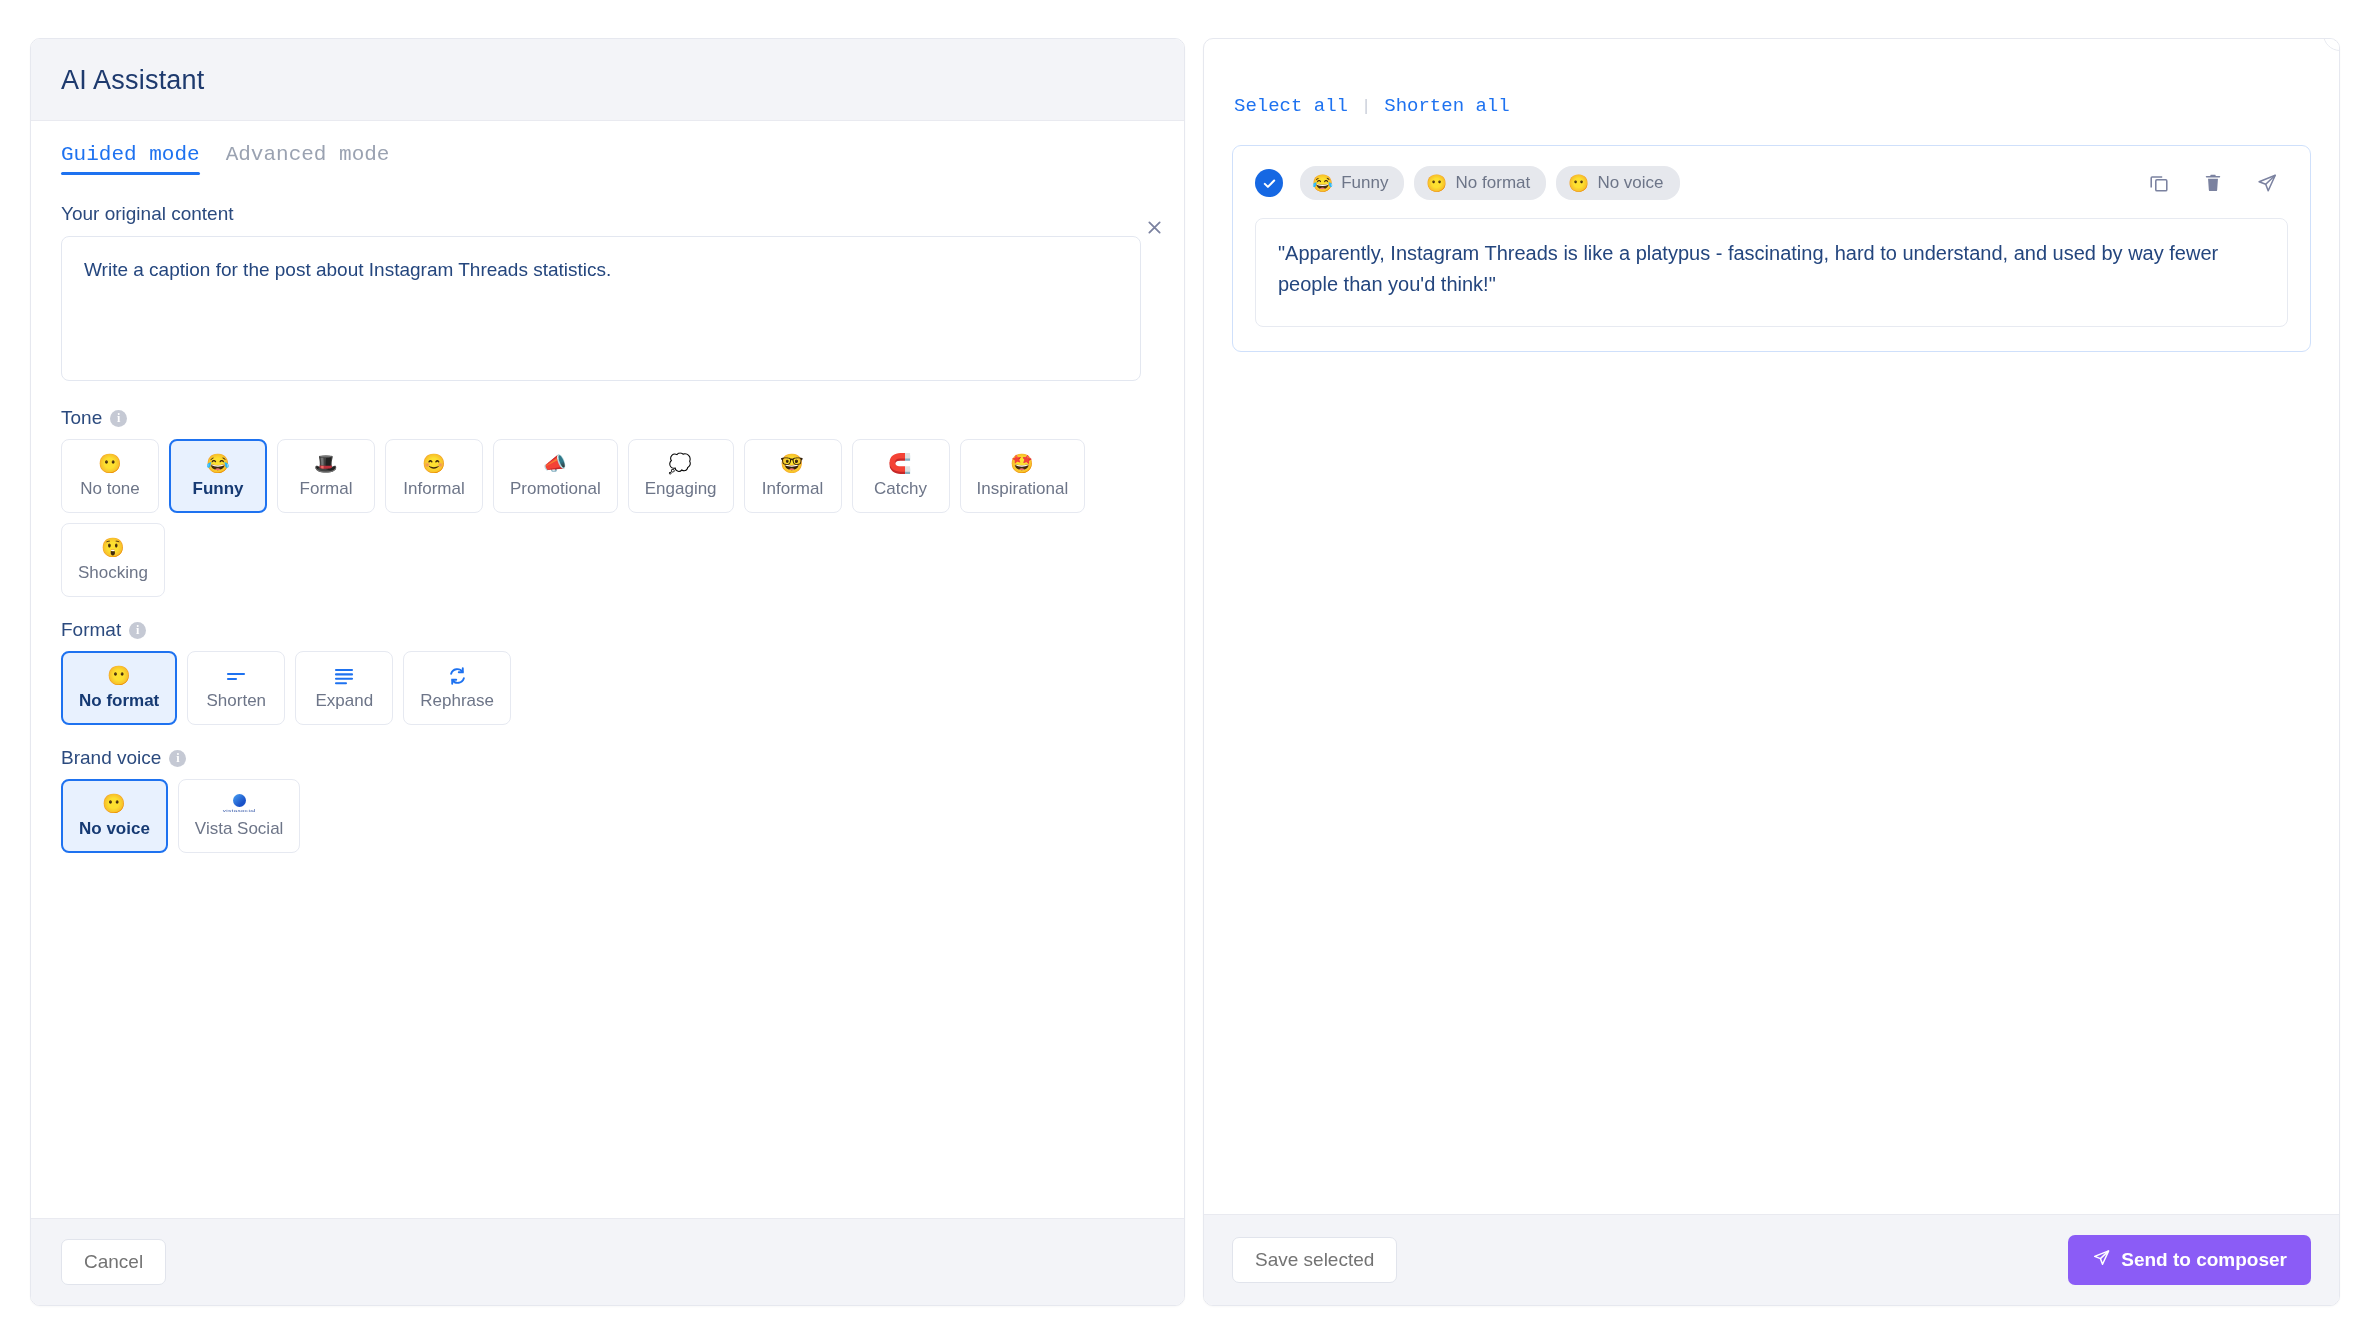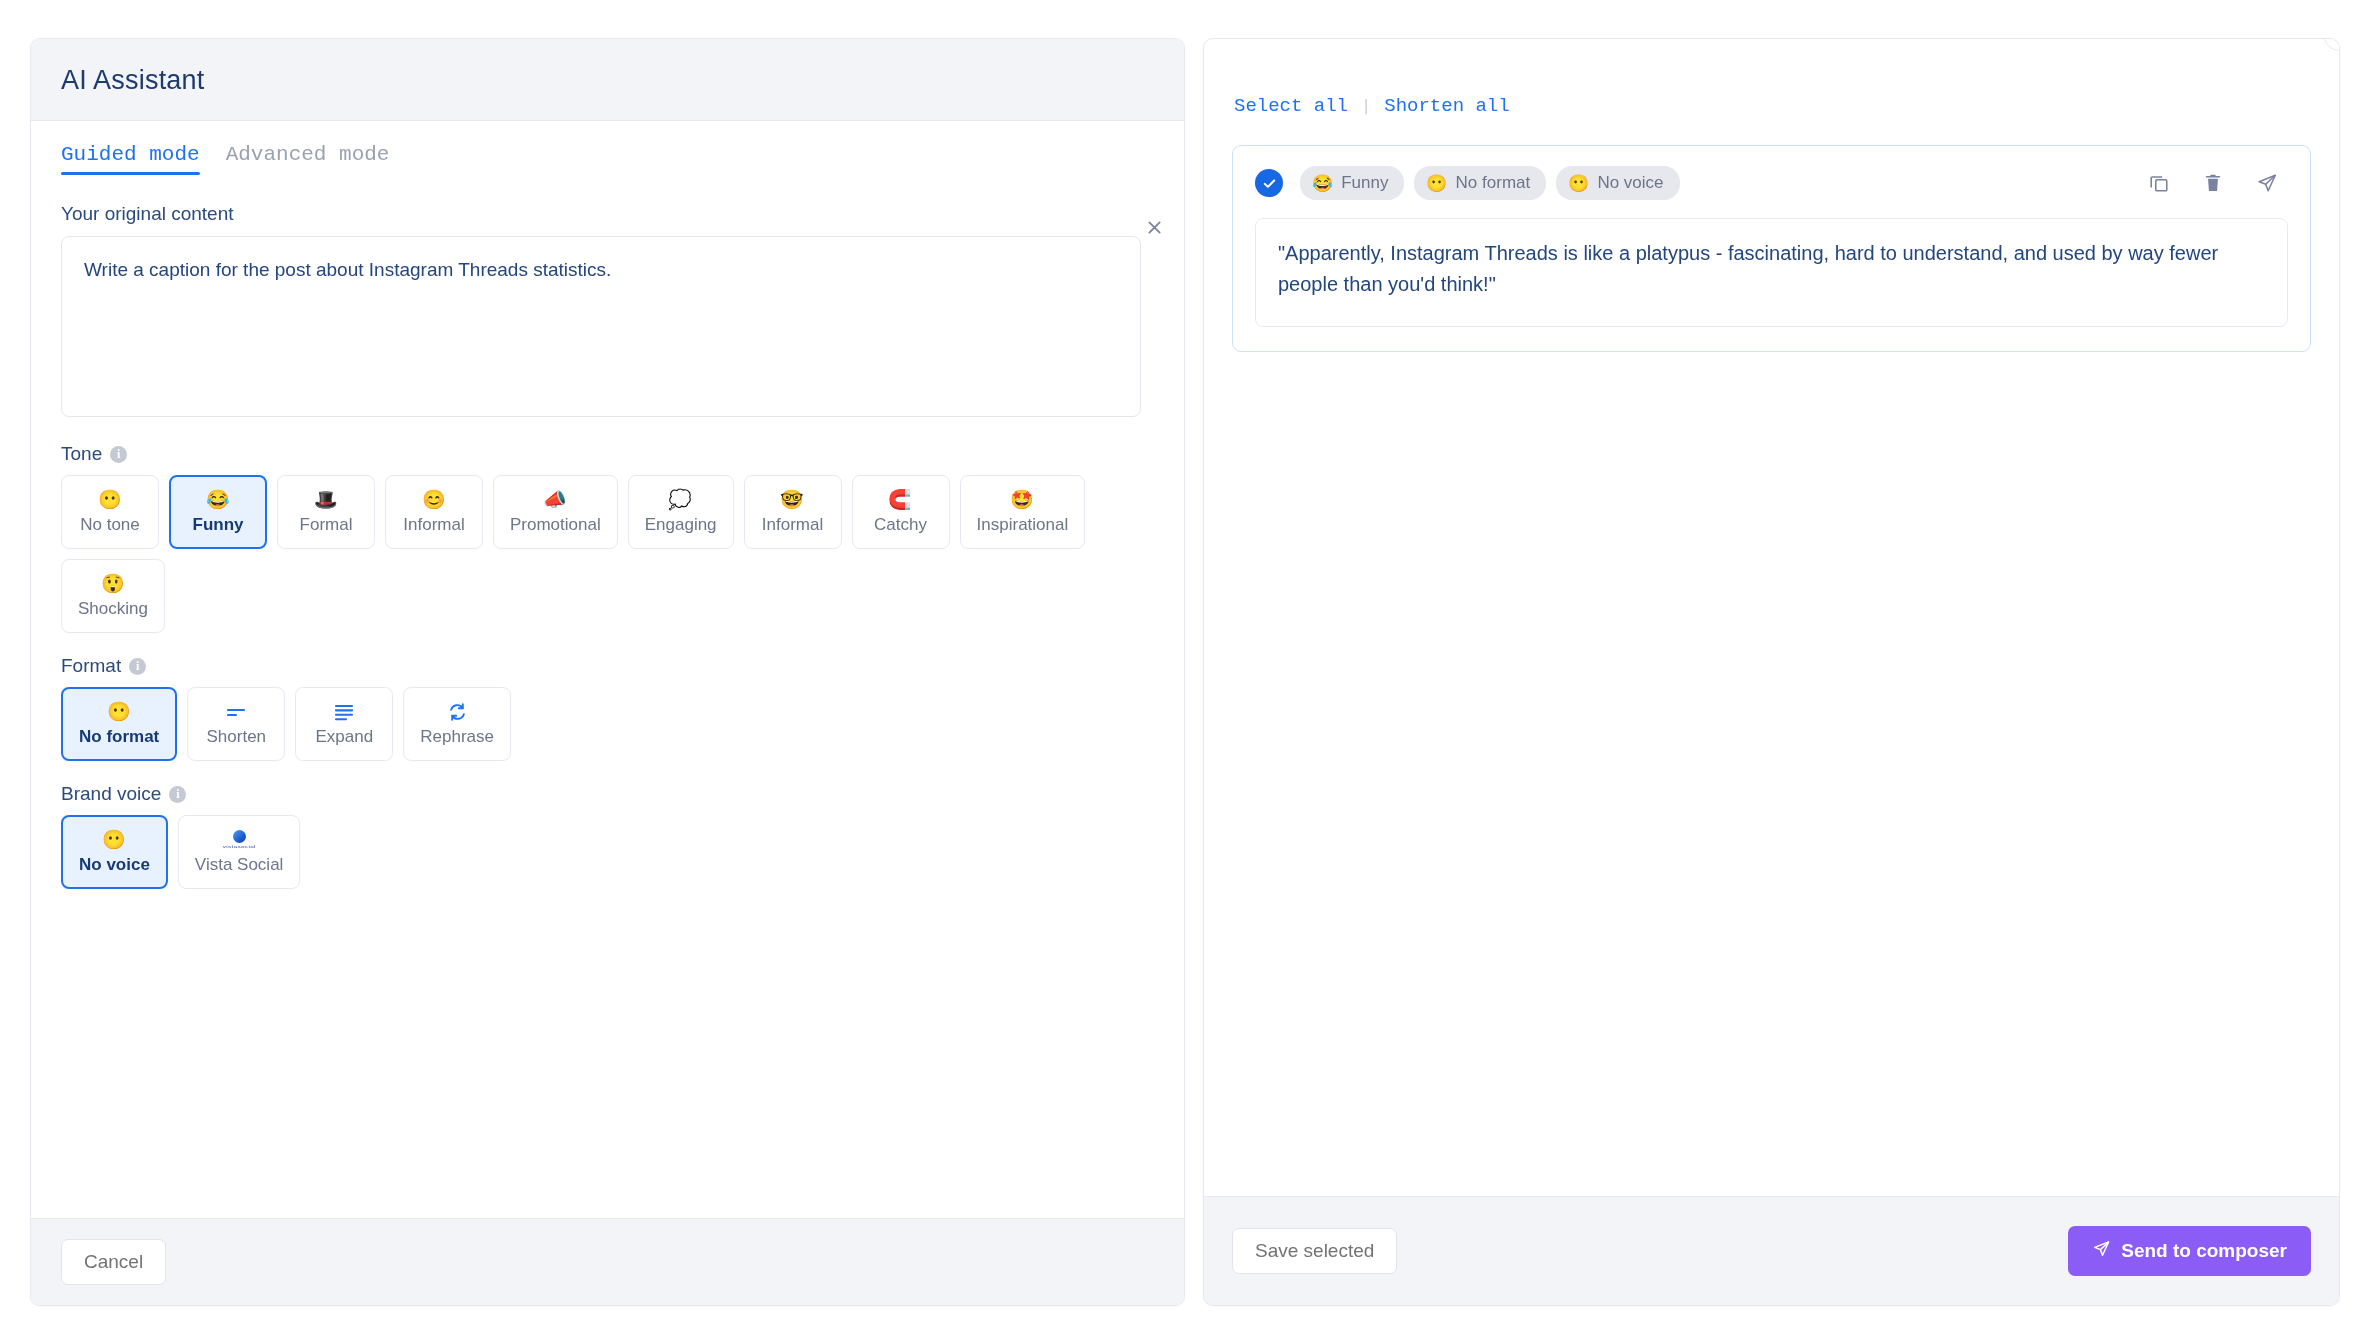--- a/index.html
+++ b/index.html
@@ -81,21 +81,21 @@
 
   .field-label {
     font-size: 19px;
     color: #2b4a7e;
     margin-bottom: 11px;
   }
 
   .content-box-wrap { position: relative; }
   .content-box {
     width: 1080px;
-    height: 181px;
+    height: 145px;
     border: 1px solid #e3e7f0;
     border-radius: 8px;
     padding: 20px 22px;
     font-size: 19px;
     color: #24467e;
     line-height: 1.4;
     background: #fff;
     resize: none;
     font-family: "Liberation Sans", sans-serif;
     outline: none;
@@ -309,21 +309,21 @@
     padding: 19px 22px 26px 22px;
     font-size: 20px;
     line-height: 1.55;
     color: #24467e;
     min-height: 98px;
   }
 
   .right-footer {
     background: #f3f4f8;
     border-top: 1px solid #e9eaf0;
-    padding: 29px 28px;
+    padding: 20px 28px;
     display: flex;
     align-items: center;
     justify-content: space-between;
   }
 
   .btn-primary {
     background: #8b5cf6;
     border: none;
     border-radius: 7px;
     padding: 13px 24px;

